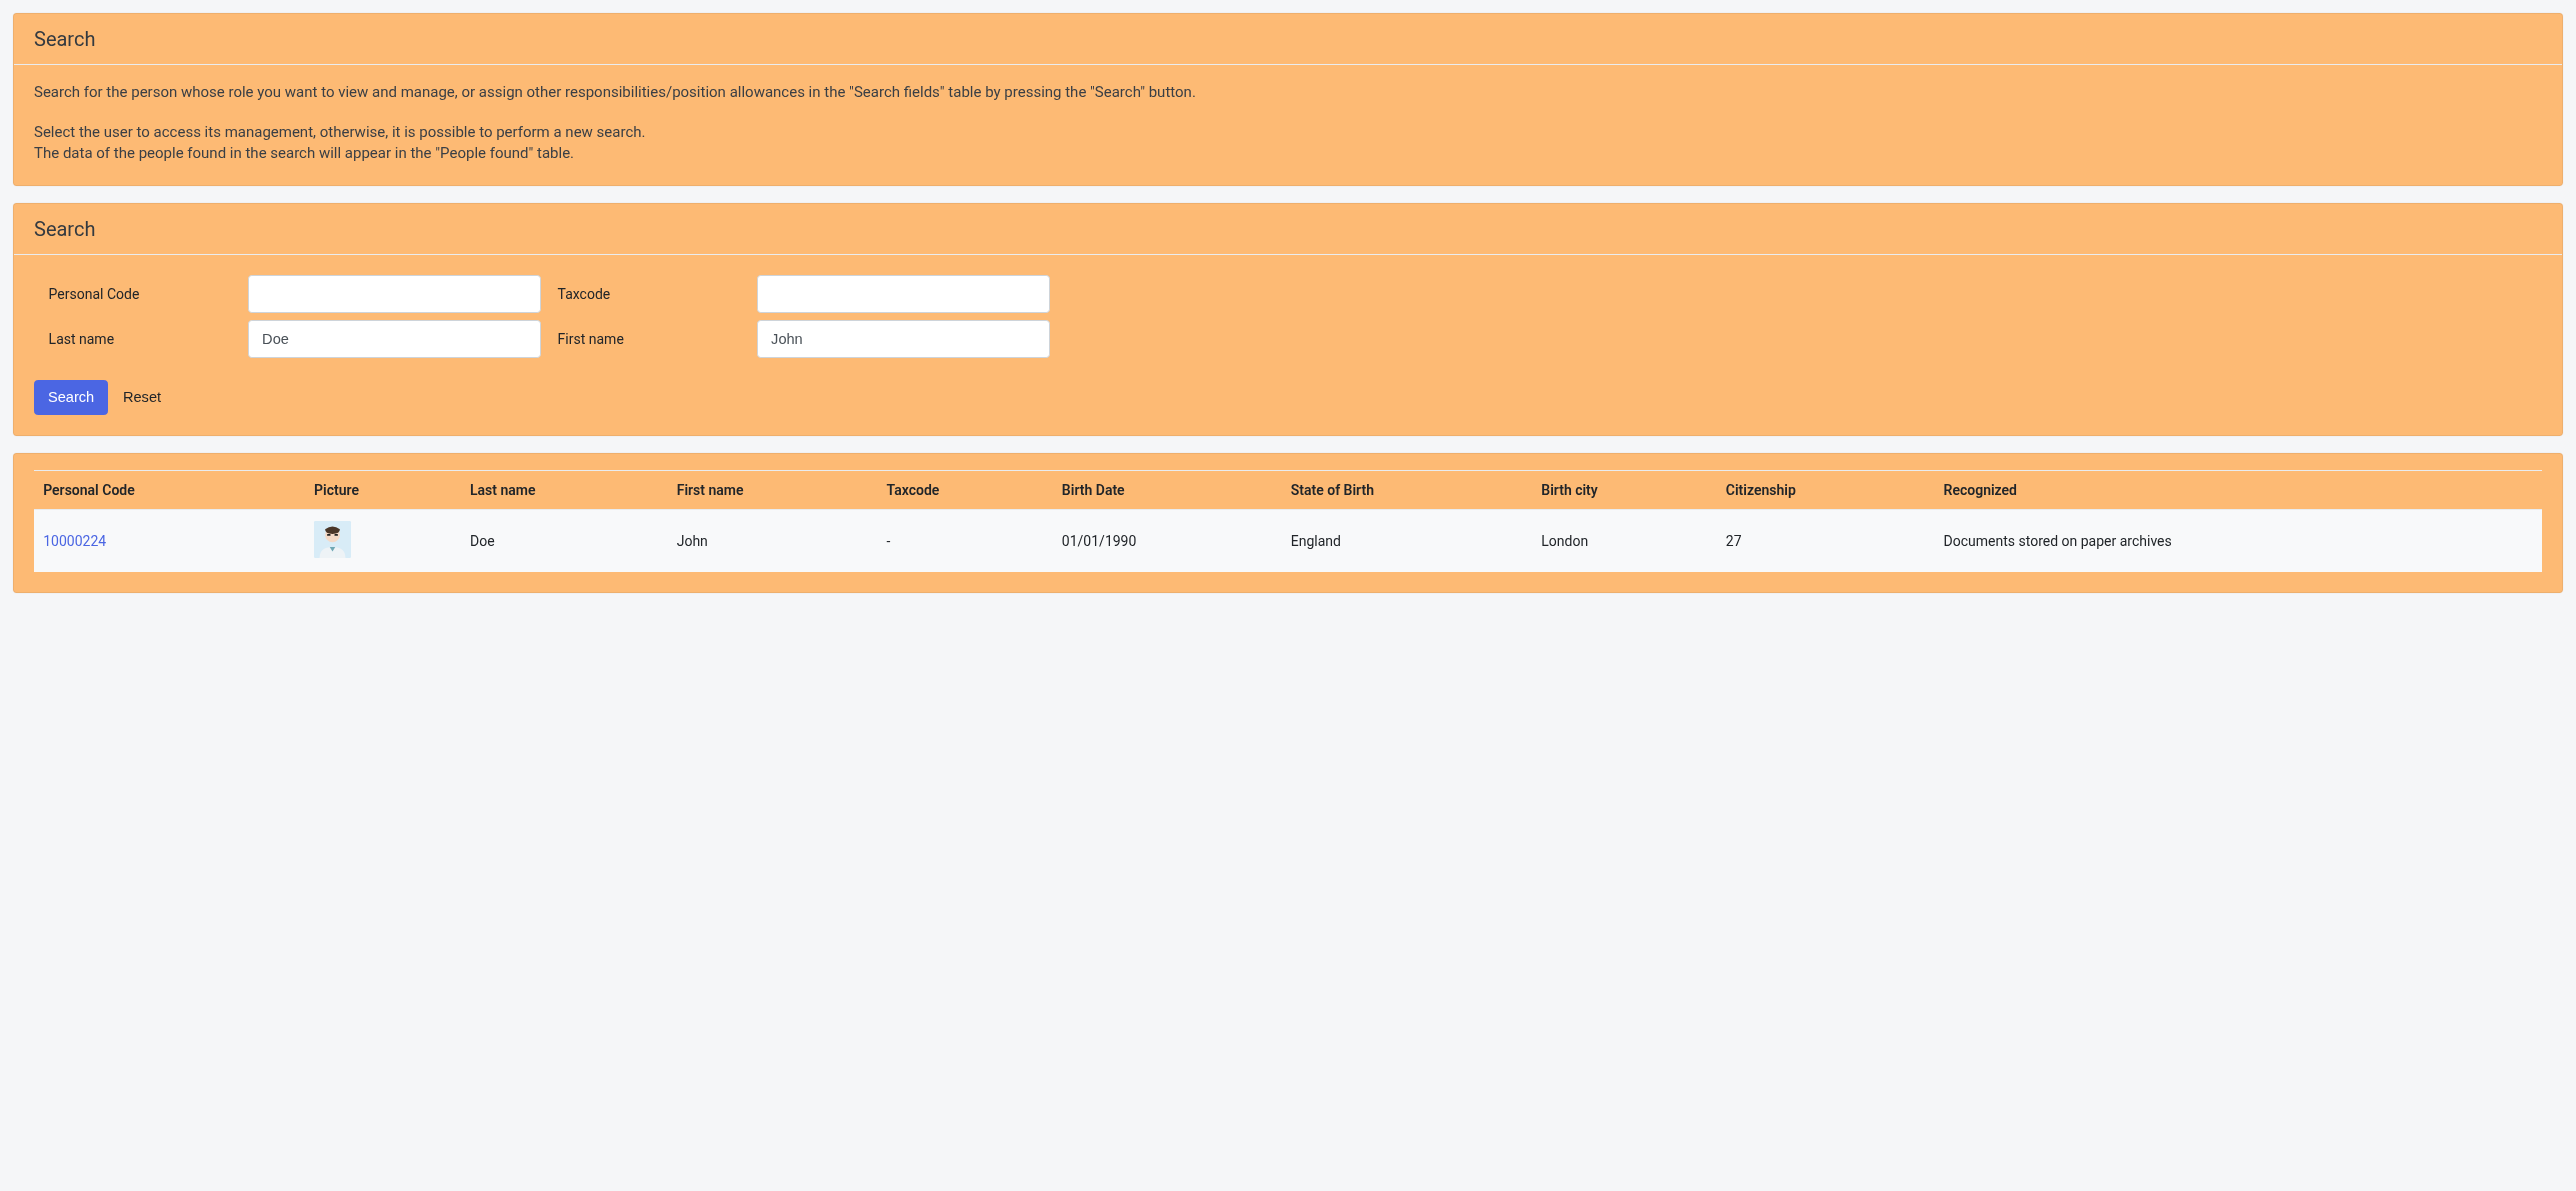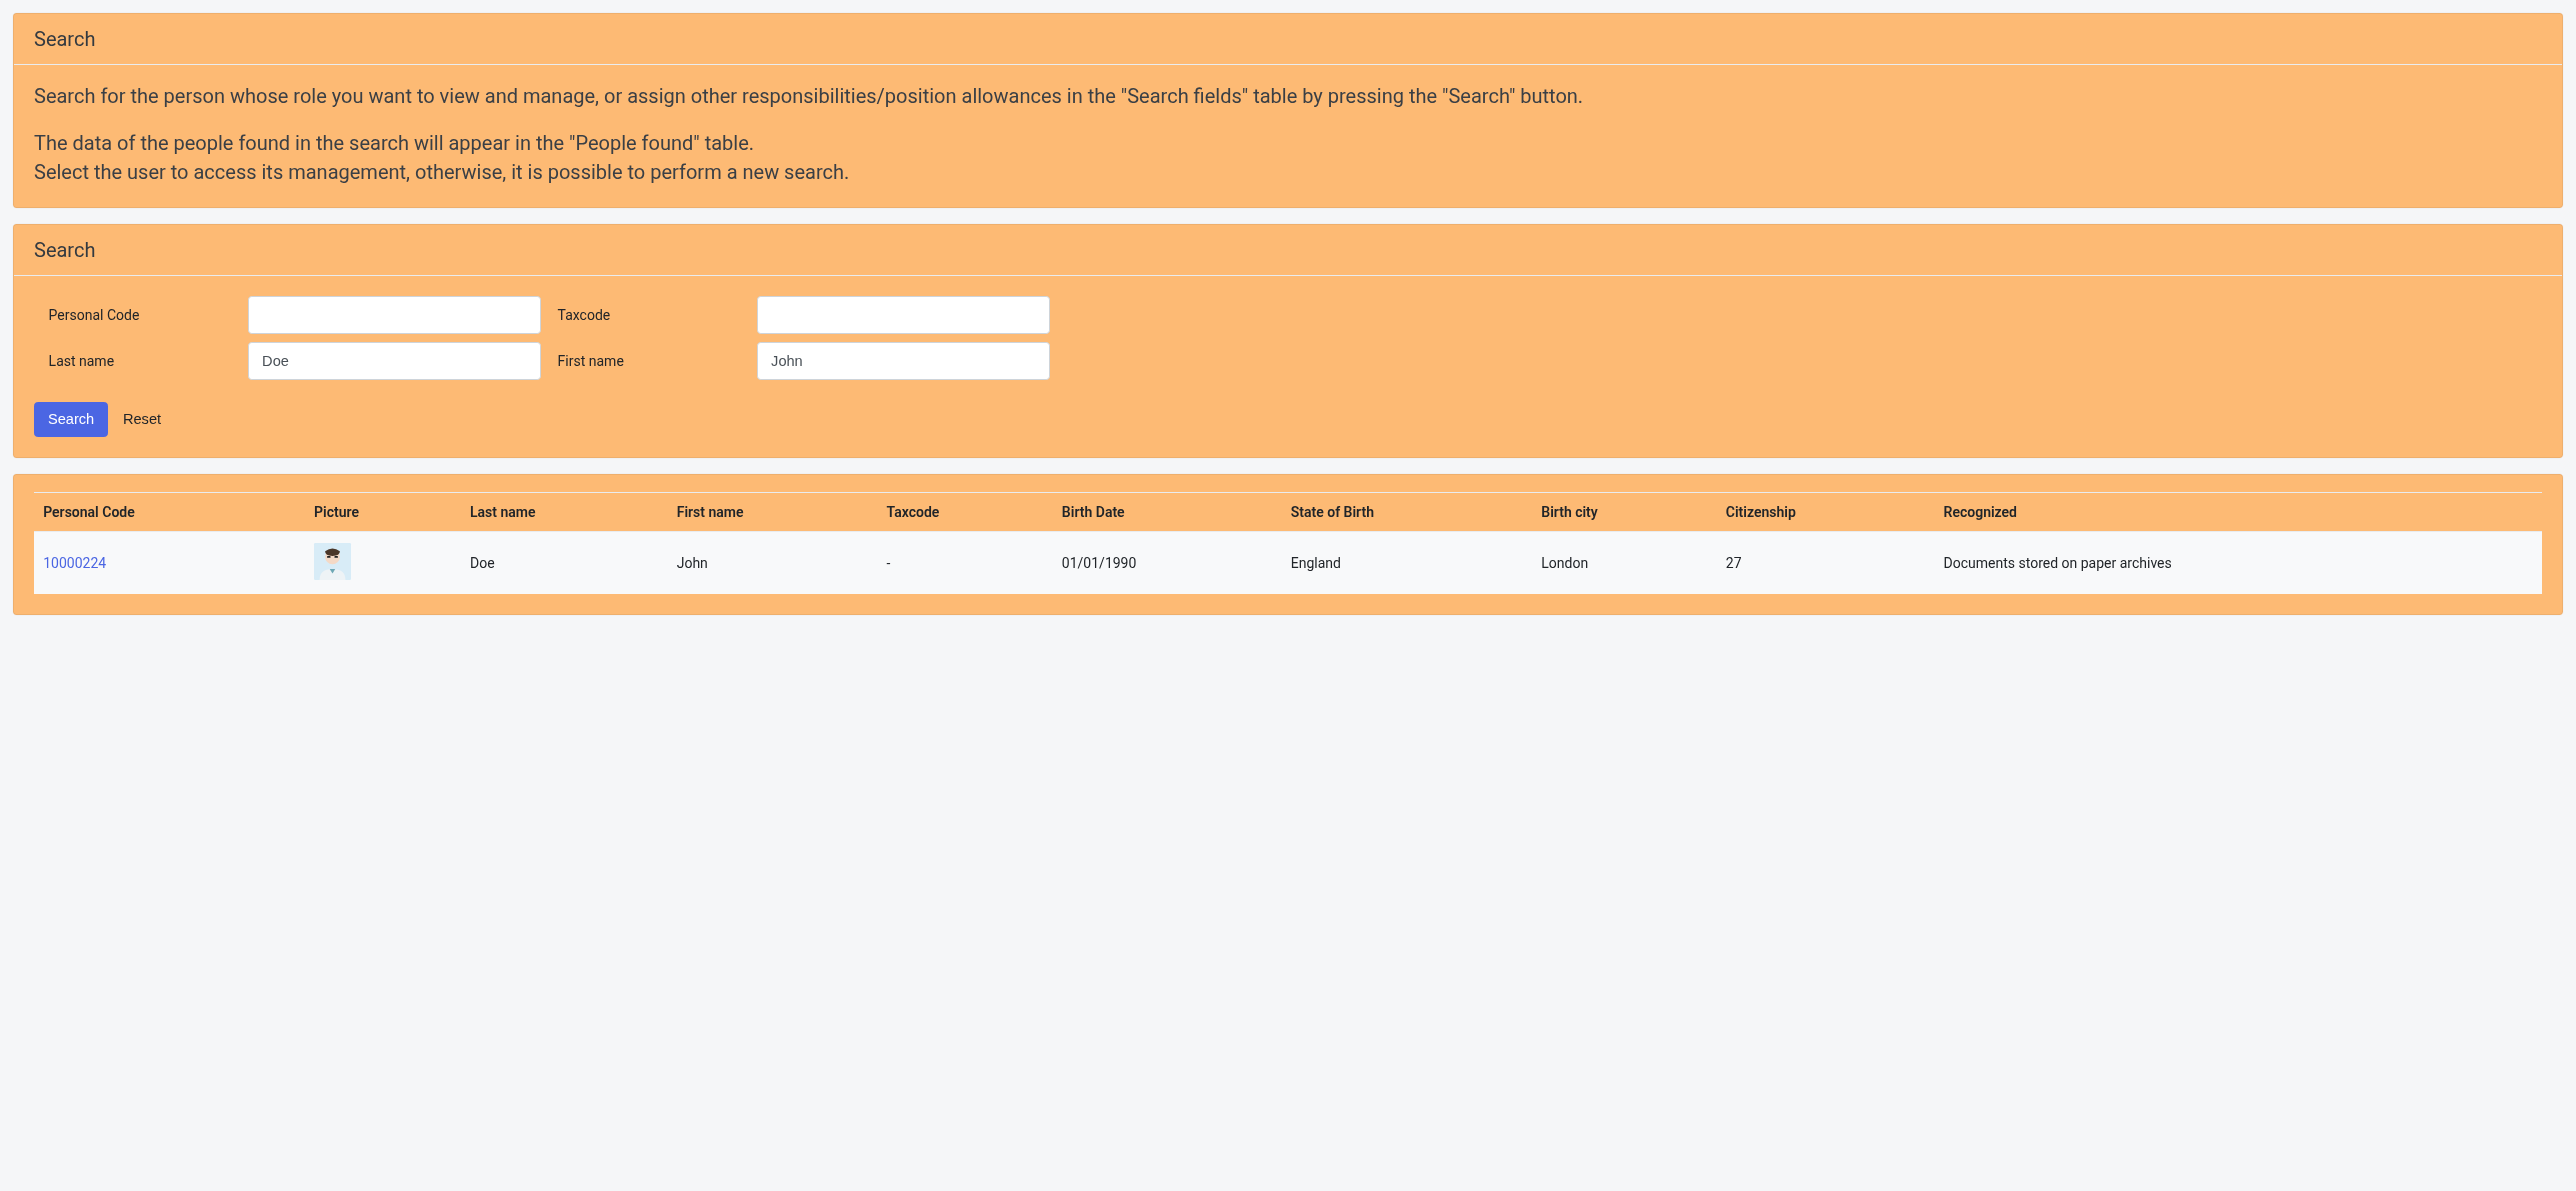--- a/index.html
+++ b/index.html
@@ -23,21 +23,21 @@
   }
   .card-header h4 {
     font-size: 20px;
     font-weight: 400;
     color: #343a40;
   }
   .card-body {
     padding: 16.5px 20px 20px 20px;
   }
   .help-text p {
-    font-size: 20px;
+    font-size: 15px;
     color: #3a3f45;
     line-height: 1.45;
   }
   .help-text p.first { margin-bottom: 18.3px; }
 
   .form-grid {
     display: grid;
     grid-template-columns: 183px 293px 183px 293px;
     row-gap: 7.3px;
     column-gap: 16.5px;
@@ -128,22 +128,22 @@
 </style>
 </head>
 <body>
 
 <div class="card">
   <div class="card-header">
     <h4>Search</h4>
   </div>
   <div class="card-body help-text">
     <p class="first">Search for the person whose role you want to view and manage, or assign other responsibilities/position allowances in the "Search fields" table by pressing the "Search" button.</p>
+    <p>Select the user to access its management, otherwise, it is possible to perform a new search.</p>
     <p>The data of the people found in the search will appear in the "People found" table.</p>
-    <p>Select the user to access its management, otherwise, it is possible to perform a new search.</p>
   </div>
 </div>
 
 <div class="card">
   <div class="card-header">
     <h4>Search</h4>
   </div>
   <div class="card-body">
     <div class="form-grid">
       <label class="form-label">Personal Code</label>

